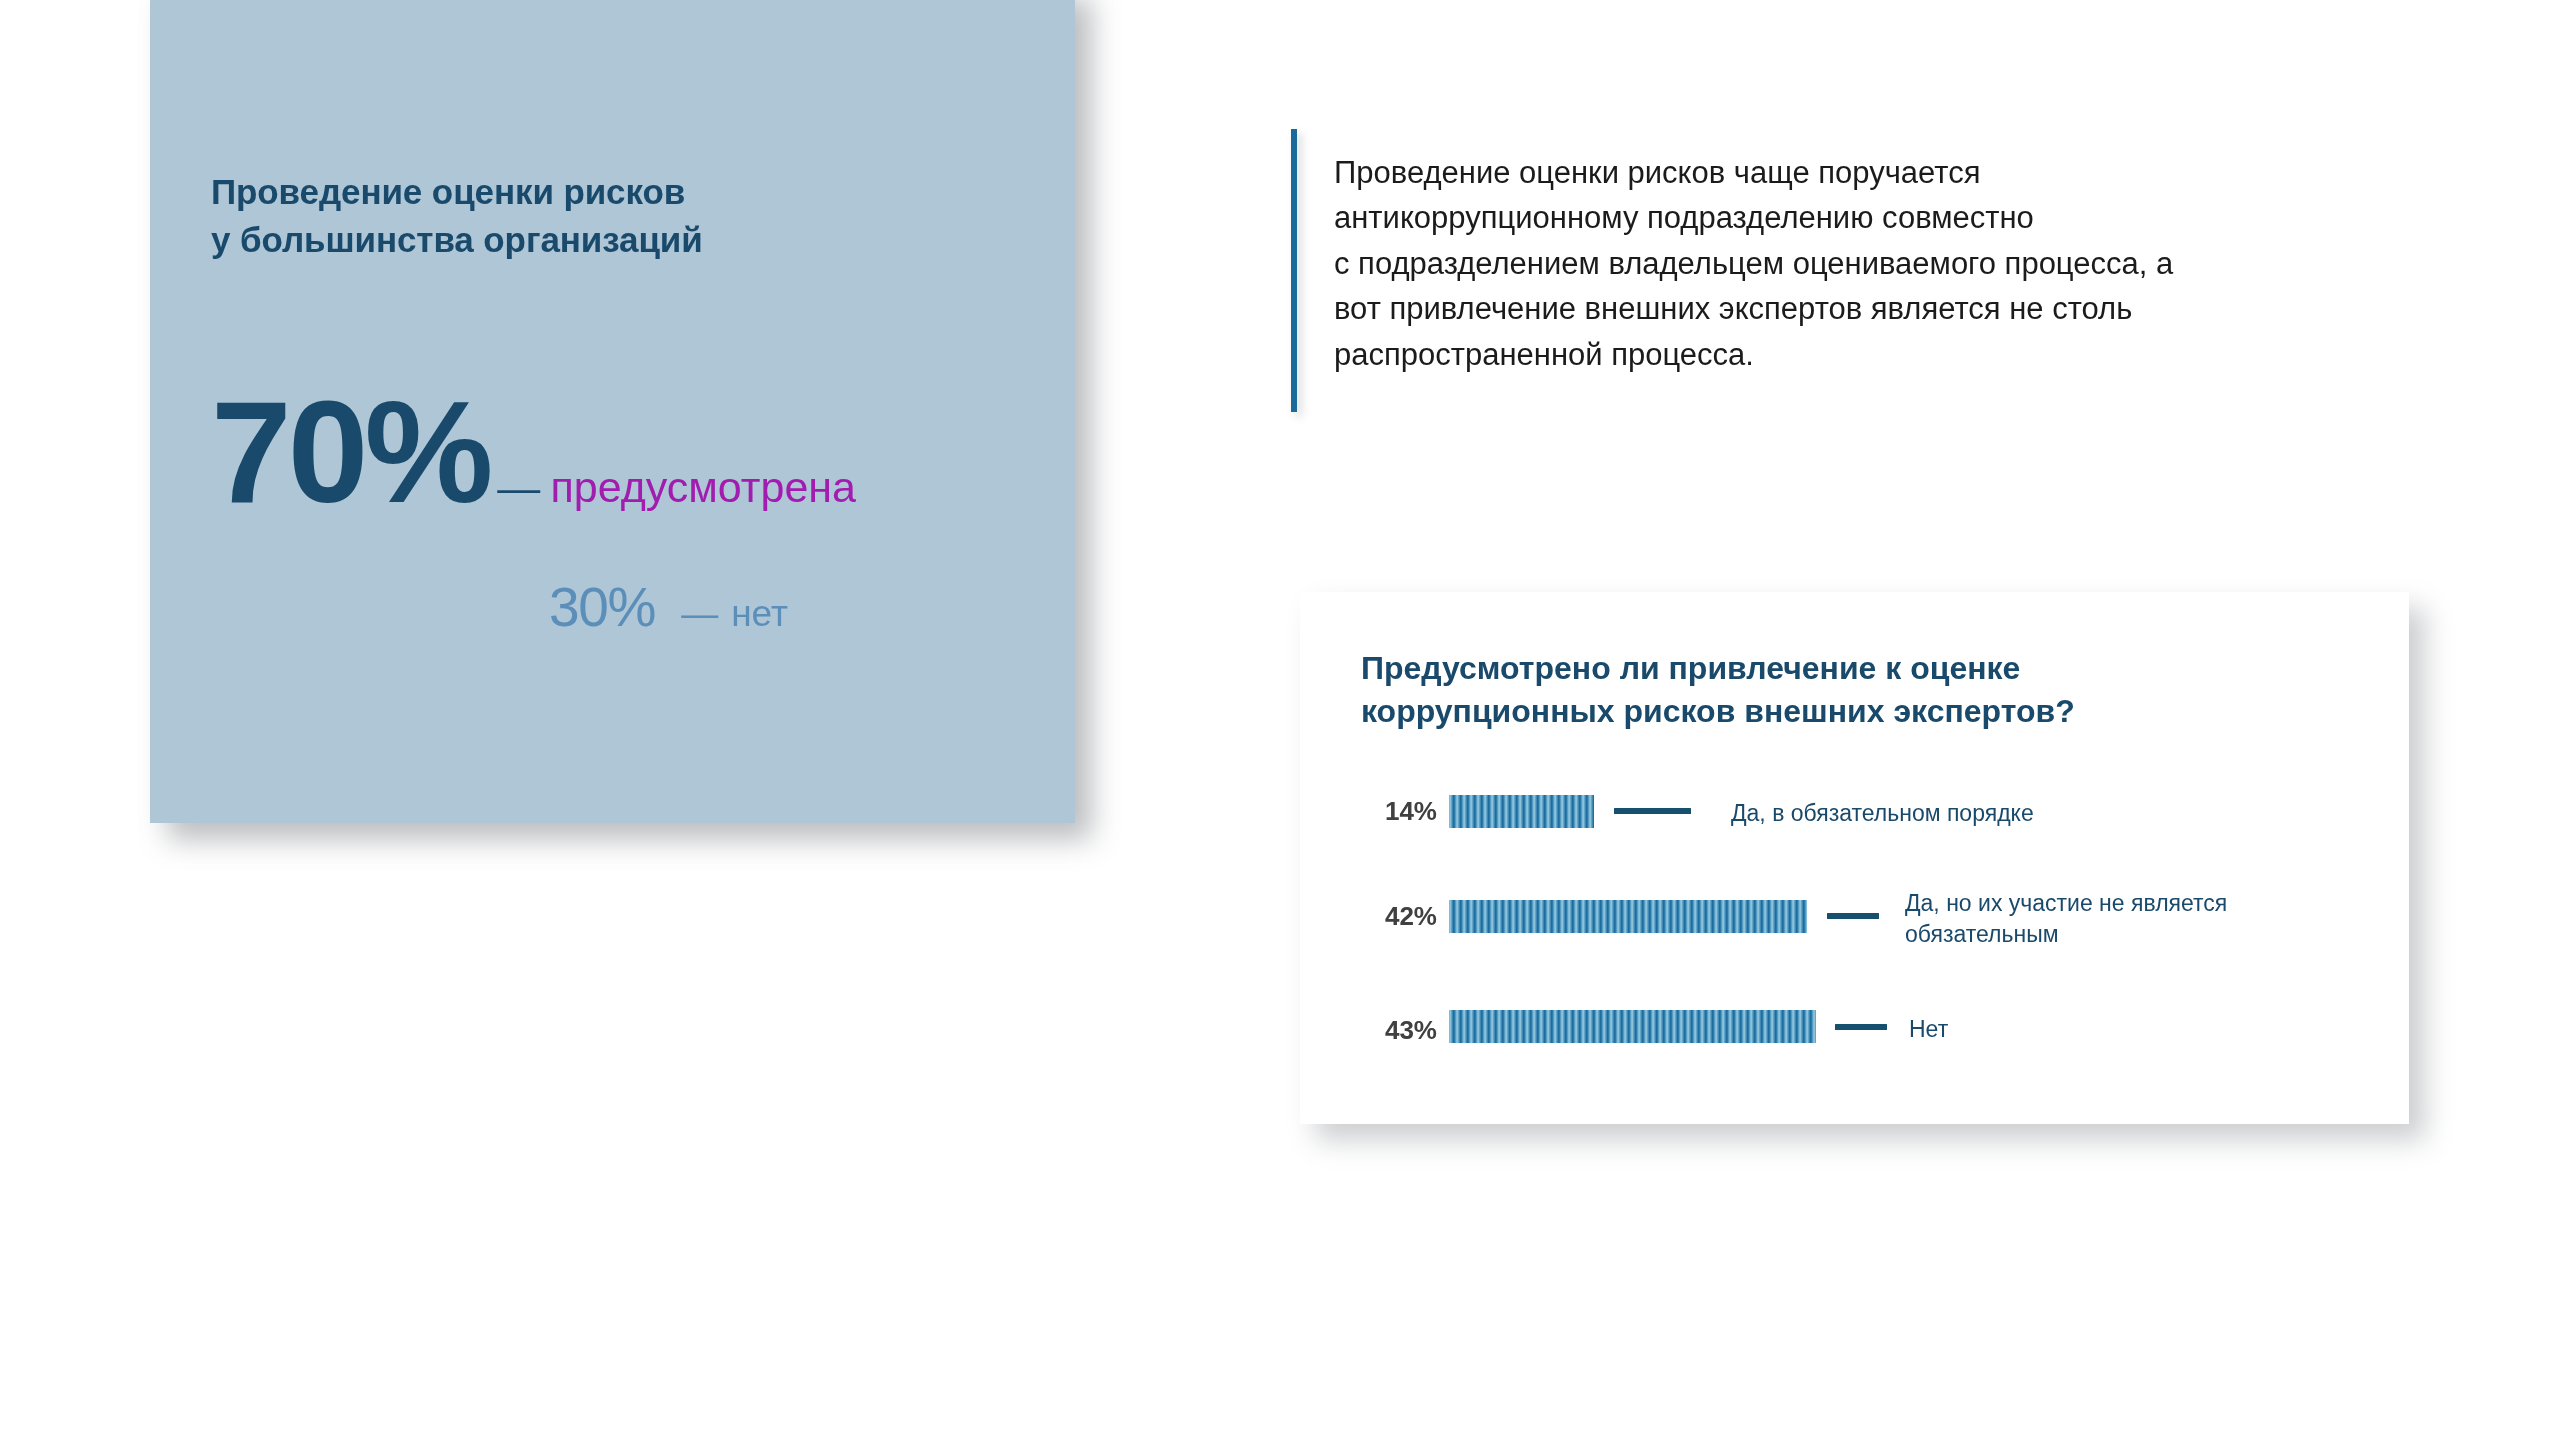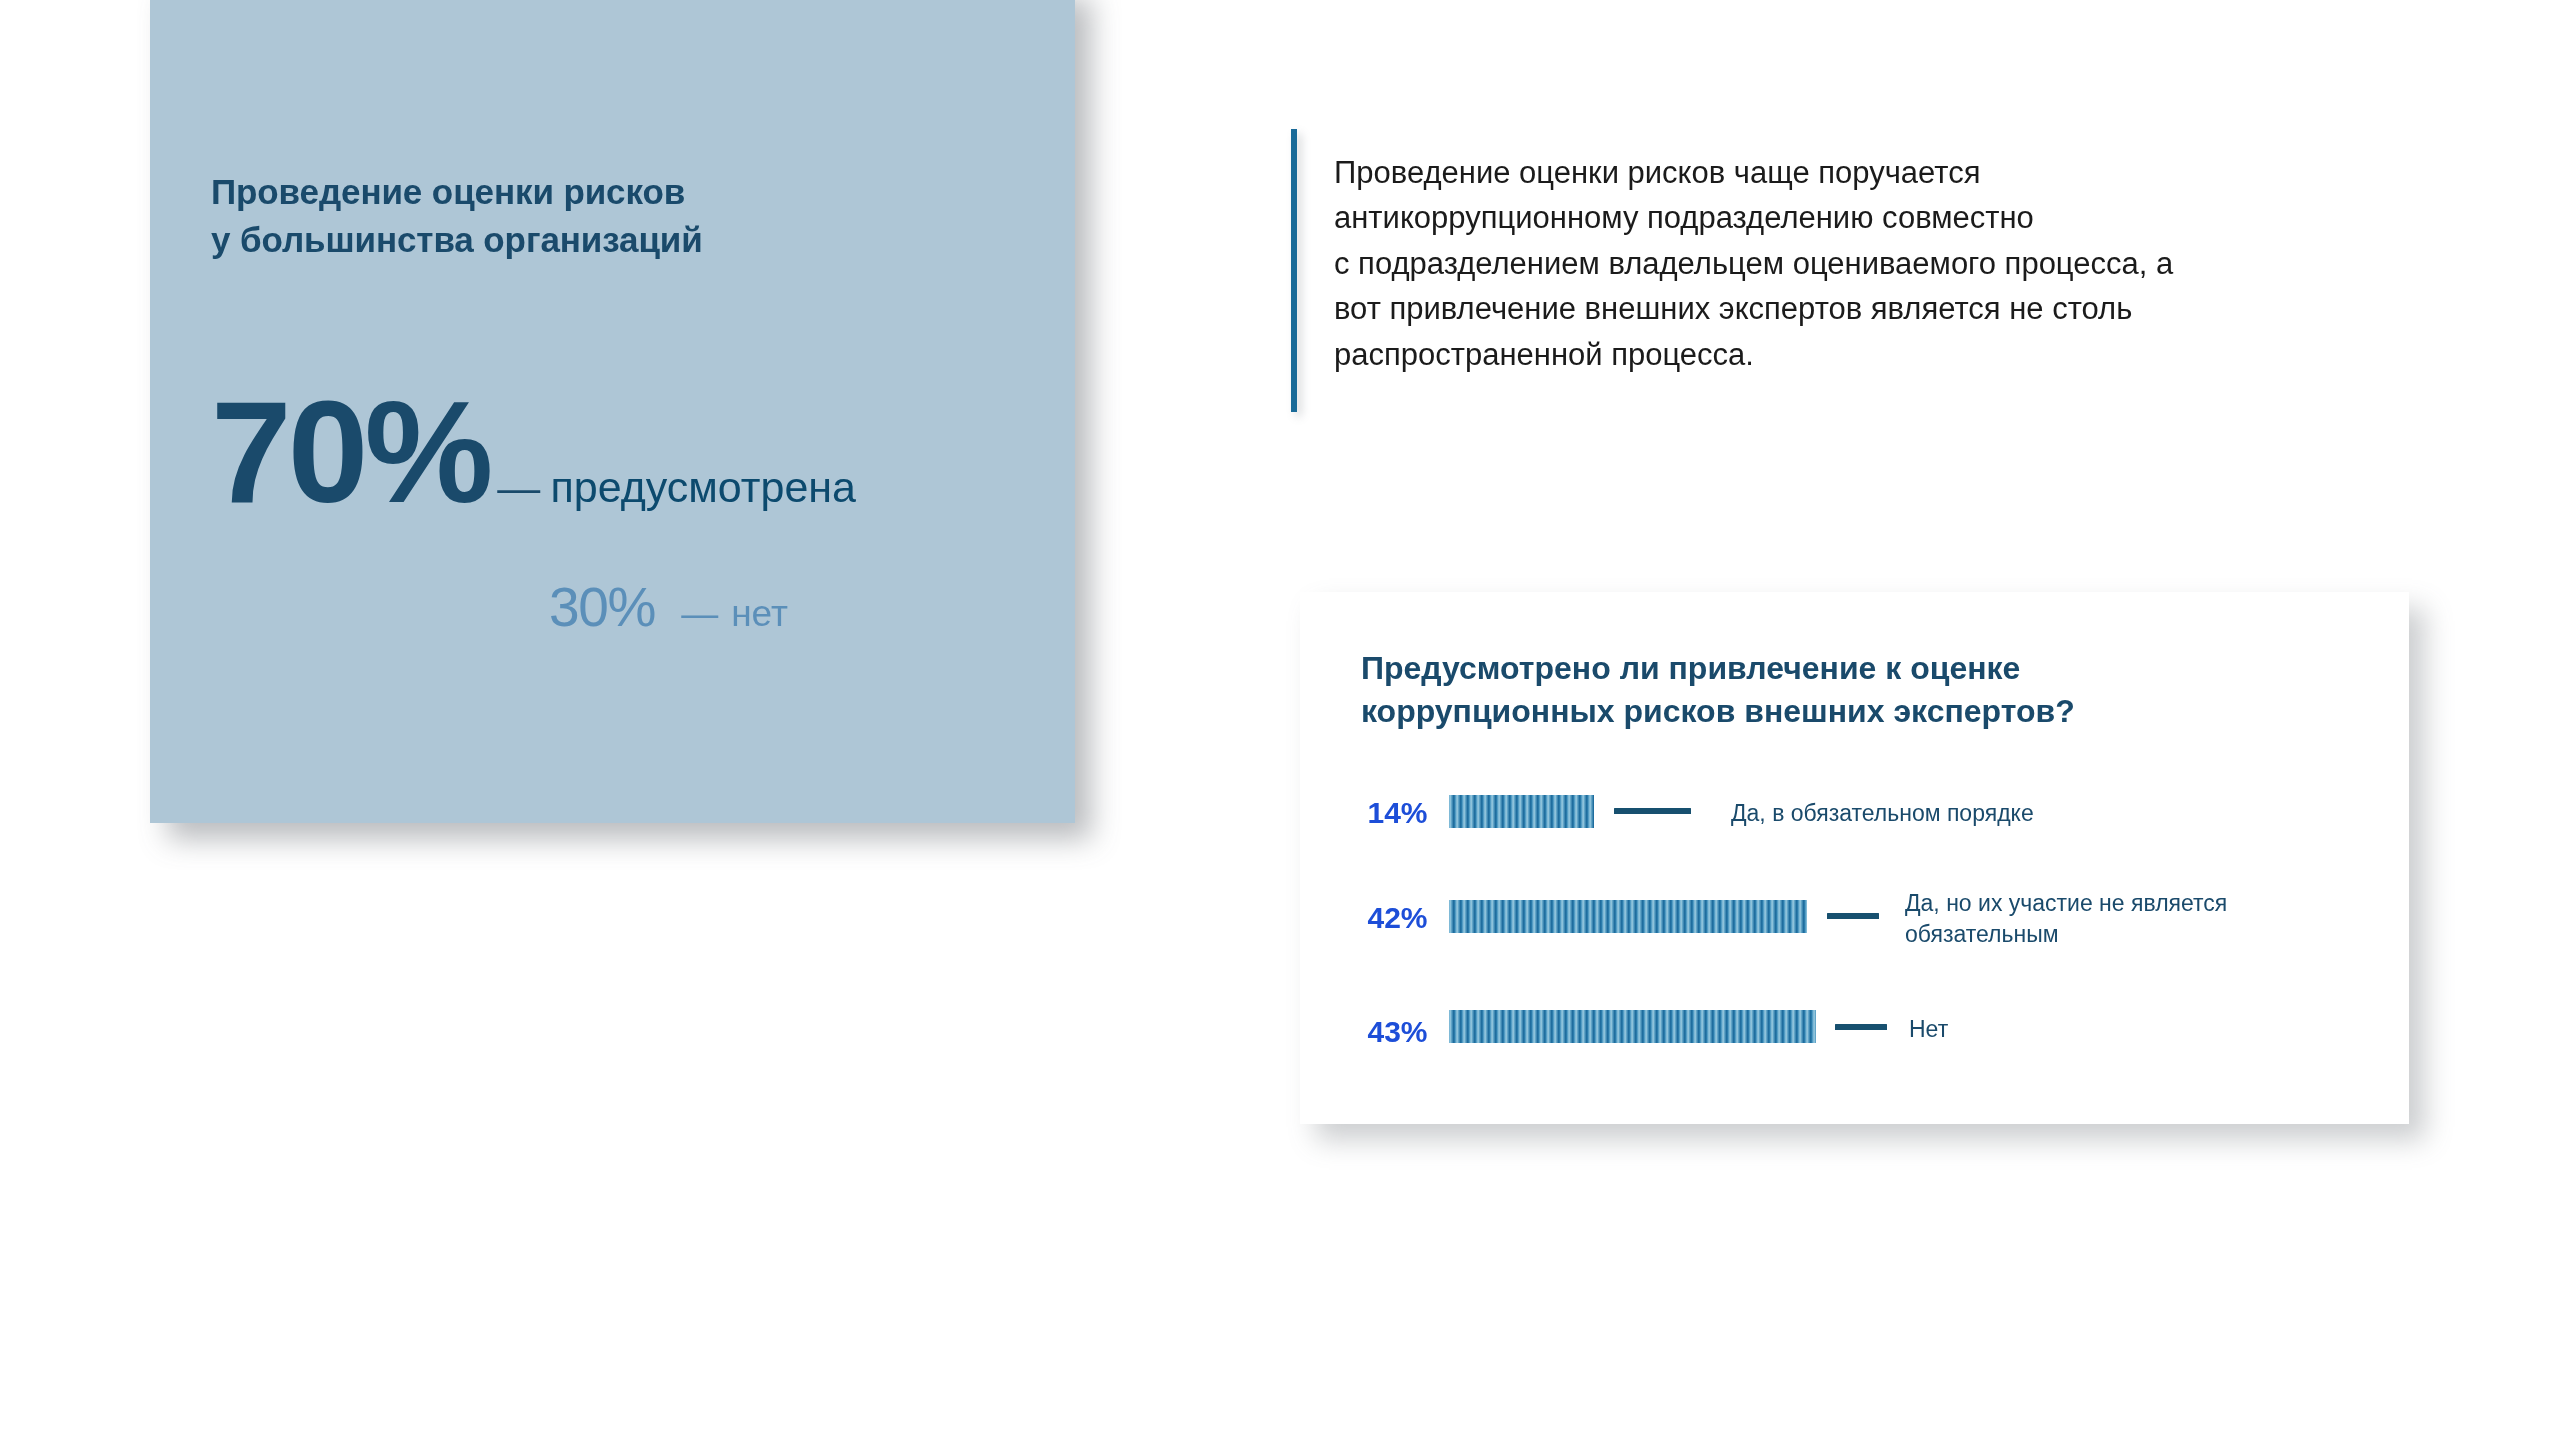--- a/index.html
+++ b/index.html
@@ -59,21 +59,21 @@
   #stat-primary-dash {
     font-size: 43px;
     color: #1a4a6b;
     margin-left: 7.7px;
     margin-right: 10.3px;
     line-height: 1;
     font-weight: 400;
   }
   #stat-primary-label {
     font-size: 43px;
-    color: #0c4a6e;
+    color: #a21caf;
     font-weight: 400;
     line-height: 1;
   }
 
   #stat-secondary-row {
     position: absolute;
     left: 61px;
     top: 599px;
     width: 773px;
     display: flex;
@@ -161,24 +161,24 @@
   .chart-row {
     position: absolute;
     left: 0;
     width: 100%;
     height: 0;
   }
   .row-pct {
     position: absolute;
     right: 0;
     width: 103px;
-    text-align: center;
-    font-size: 30px;
+    text-align: right;
+    font-size: 26px;
     font-weight: bold;
-    color: #1d4ed8;
+    color: #404040;
     line-height: 1;
   }
   .row-bar {
     position: absolute;
     height: 33px;
     background-image: repeating-linear-gradient(
         to right,
         #6fb0d2 0px,
         #97c8de 1.3px,
         #5ea2c6 2.6px,

